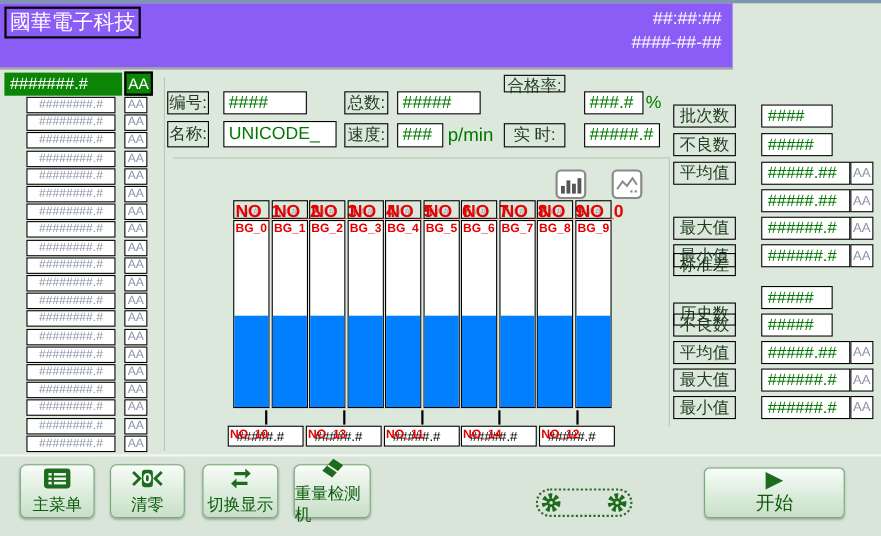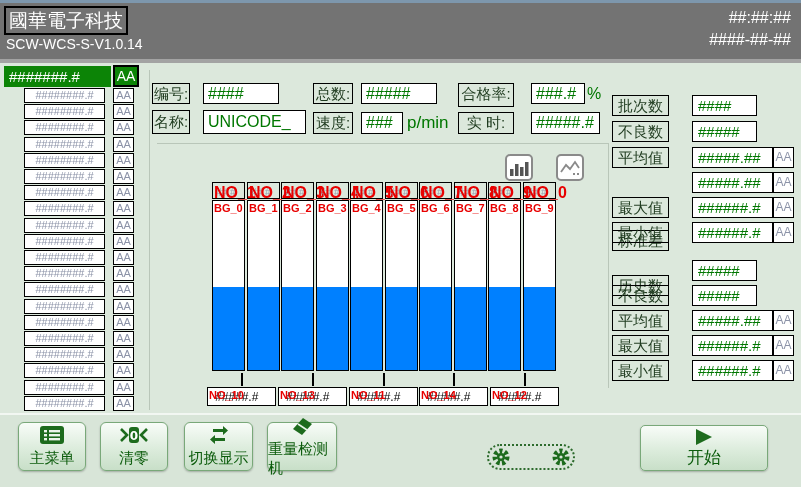--- a/index.html
+++ b/index.html
@@ -5,21 +5,21 @@
   * { box-sizing: border-box; margin: 0; padding: 0; }
   html,body { width:801px; height:487px; }
   body {
     position: relative;
     background:#dce8dc;
     font-family:"Liberation Sans","DejaVu Sans",sans-serif;
     overflow:hidden;
   }
   
   .top-strip { position:absolute; left:0; top:0; width:801px; height:3px; background:#7d97ad; }
-  .top-header { position:absolute; left:0; top:3px; width:801px; height:60px; background:#737373; border-bottom:4px solid #a3a3a3; }
+  .top-header { position:absolute; left:0; top:3px; width:666px; height:60px; background:#8b5cf6; border-bottom:2px solid #a3a3a3; }
   .company-box { position:absolute; left:4px; top:3px; border:2px solid #000; color:#fff; font-size:19px; padding:0 3px; line-height:25px; white-space:nowrap; }
   .version-text { position:absolute; left:6px; top:33px; color:#fff; font-size:14px; }
   .title-box { position:absolute; left:50%; transform:translateX(-50%); top:11px; border:2px solid #000; color:#fff; font-size:27px; padding:0 6px; line-height:36px; white-space:nowrap; }
   .clock-text { position:absolute; right:10px; top:6px; color:#fff; font-size:16px; text-align:right; }
   .date-text  { position:absolute; right:10px; top:28px; color:#fff; font-size:16px; text-align:right; }
 
   
   .current-row  { position:absolute; left:4px; top:66px; width:107px; height:21px; background:#0c8406; color:#fff; font-size:15px; line-height:21px; padding-left:5px; }
   .current-unit { position:absolute; left:113px; top:65px; width:26px; height:22px; background:#0c8406; border:2px solid #000; color:#fff; font-size:14px; line-height:18px; text-align:center; }
   .list-val  { position:absolute; left:24px; width:81px; height:15px; border:1px solid #000; background:#fff; color:#8c93a8; font-size:11px; line-height:13px; text-align:center; }
@@ -31,21 +31,21 @@
   .vline-right { position:absolute; left:608px; top:143px; width:1px; height:245px; background:#b9c6b9; }
 
   
   .flabel { position:absolute; border:1px solid #000; color:#1e3a1e; font-size:15px; text-align:center; }
   .fvalue { position:absolute; border:1px solid #000; background:#fff; color:#007700; font-size:16px; padding-left:4px; white-space:nowrap; overflow:hidden; }
   .fsuffix { position:absolute; color:#007700; font-size:16px; white-space:nowrap; }
   .fl-id    { left:152px; top:83px;  width:38px; height:21px; line-height:19px; }
   .fv-id    { left:203px; top:83px;  width:76px; height:21px; line-height:19px; }
   .fl-total { left:313px; top:83px;  width:40px; height:21px; line-height:19px; }
   .fv-total { left:361px; top:83px;  width:76px; height:21px; line-height:19px; }
-  .fl-rate  { left:458px; top:83px;  width:56px; height:24px; line-height:19px; }
+  .fl-rate  { left:458px; top:68px;  width:56px; height:16px; line-height:19px; }
   .fv-rate  { left:531px; top:83px;  width:54px; height:21px; line-height:19px; }
   .fs-rate  { left:587px; top:85px; }
   .fl-name  { left:152px; top:110px; width:38px; height:24px; line-height:22px; }
   .fv-name  { left:203px; top:110px; width:103px; height:24px; line-height:22px; }
   .fl-speed { left:313px; top:112px; width:40px; height:22px; line-height:20px; }
   .fv-speed { left:361px; top:112px; width:42px; height:22px; line-height:20px; }
   .fs-speed { left:407px; top:113px; font-size:17px; }
   .fl-real  { left:458px; top:112px; width:56px; height:22px; line-height:20px; }
   .fv-real  { left:531px; top:112px; width:69px; height:22px; line-height:20px; }
 
@@ -93,21 +93,20 @@
   .gear { position:absolute; top:1px; width:20px; height:20px; }
   .gear-left  { left:2px; }
   .gear-right { right:2px; }
 </style>
 </head>
 <body>
 
 <div class="top-strip"></div>
 <div class="top-header">
   <div class="company-box">國華電子科技</div>
-  <div class="version-text">SCW-WCS-S-V1.0.14</div>
   <div class="clock-text">##:##:##</div>
   <div class="date-text">####-##-##</div>
 </div>
 
 <div class="current-row">#######.#</div>
 <div class="current-unit">AA</div>
 <div id="list-rows">
     <div class="list-val" style="top: 88px;">########.#</div>
     <div class="list-unit" style="top: 88px;">AA</div>
     <div class="list-val" style="top: 104px;">########.#</div>

